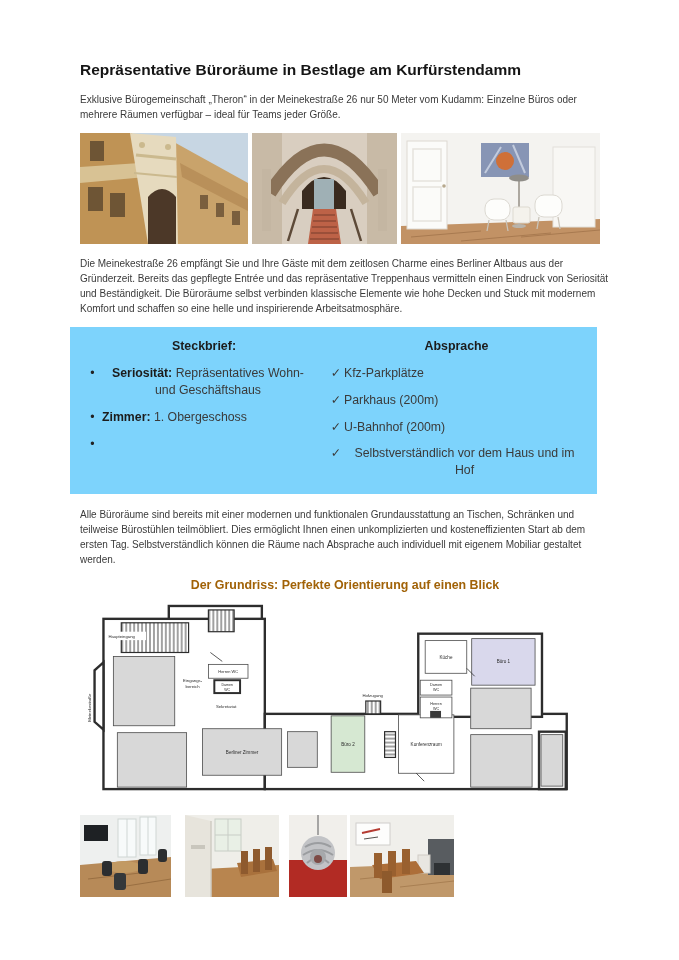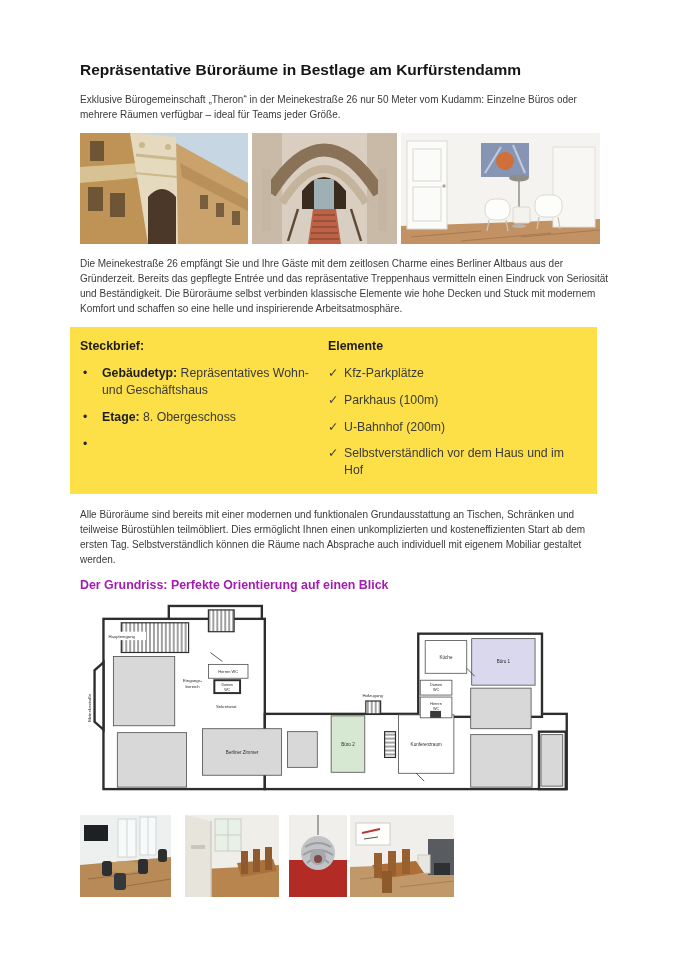--- a/index.html
+++ b/index.html
@@ -3,27 +3,27 @@
 <meta charset="utf-8">
 <style>
   html,body{margin:0;padding:0;background:#ffffff;}
   .page{
     width:679px;height:960px;box-sizing:border-box;
     padding:60px 69px 20px 80px;
     font-family:"Liberation Sans",sans-serif;
     color:#3a3a3a;background:#ffffff;overflow:hidden;
   }
   h1{font-size:15.5px;line-height:1.25;color:#151515;margin:0 0 13px 0;}
-  h2{font-size:12.4px;color:#a21caf;margin:0 0 11px 0;}
+  h2{font-size:12.4px;color:#a16207;margin:0 0 11px 0;text-align:center;}
   p{font-size:10px;line-height:1.5;margin:0 0 11px 0;}
   .photo-row{display:flex;gap:4px;margin:0 0 12px 0;}
   .photo-row svg{display:block;flex:0 0 auto;}
   .infobox{
-    background:#fde047;display:flex;box-sizing:border-box;
-    width:527px;margin:1px 0 13px -10px;padding:12px 12px 6px 10px;
+    background:#7dd3fc;display:flex;box-sizing:border-box;
+    width:527px;margin:1px 0 13px -10px;padding:12px 12px 6px 10px;text-align:center;
   }
   .col-left{width:248px;}
   .col-right{flex:1;}
   .box-title{font-weight:bold;font-size:12.4px;color:#1c1c1c;margin:0 0 12px 0;}
   ul.sb{list-style:none;margin:0;padding:0;}
   ul.sb li{display:flex;font-size:12.3px;line-height:1.38;margin:0 0 10px 0;}
   .bullet{width:19px;flex:0 0 auto;padding-left:3px;color:#222;}
   .sb-text{max-width:212px;}
   .sb-text b{color:#1c1c1c;}
   .check-row{font-size:12.3px;line-height:1.35;margin:0 0 10px 0;display:flex;}
@@ -99,40 +99,40 @@
   </div>
 
   <p>Die Meinekestraße 26 empfängt Sie und Ihre Gäste mit dem zeitlosen Charme eines Berliner Altbaus aus der Gründerzeit. Bereits das gepflegte Entrée und das repräsentative Treppenhaus vermitteln einen Eindruck von Seriosität und Beständigkeit. Die Büroräume selbst verbinden klassische Elemente wie hohe Decken und Stuck mit modernem Komfort und schaffen so eine helle und inspirierende Arbeitsatmosphäre.</p>
 
   <div class="infobox">
     <div class="col-left">
       <div class="box-title">Steckbrief:</div>
       <ul class="sb">
         <li>
           <span class="bullet">•</span>
-          <span class="sb-text"><b>Gebäudetyp:</b><span> Repräsentatives Wohn- und Geschäftshaus</span></span>
+          <span class="sb-text"><b>Seriosität:</b><span> Repräsentatives Wohn- und Geschäftshaus</span></span>
         </li>
         <li>
           <span class="bullet">•</span>
-          <span class="sb-text"><b>Etage:</b><span> 8. Obergeschoss</span></span>
+          <span class="sb-text"><b>Zimmer:</b><span> 1. Obergeschoss</span></span>
         </li>
         <li>
           <span class="bullet">•</span>
         </li>
       </ul>
     </div>
     <div class="col-right">
-      <div class="box-title">Elemente</div>
+      <div class="box-title">Absprache</div>
       <div class="check-row">
         <span class="check">✓</span>
         <span>Kfz-Parkplätze</span>
       </div>
       <div class="check-row">
         <span class="check">✓</span>
-        <span>Parkhaus (100m)</span>
+        <span>Parkhaus (200m)</span>
       </div>
       <div class="check-row">
         <span class="check">✓</span>
         <span>U-Bahnhof (200m)</span>
       </div>
       <div class="check-row">
         <span class="check">✓</span>
         <span>Selbstverständlich vor dem Haus und im Hof</span>
       </div>
     </div>

